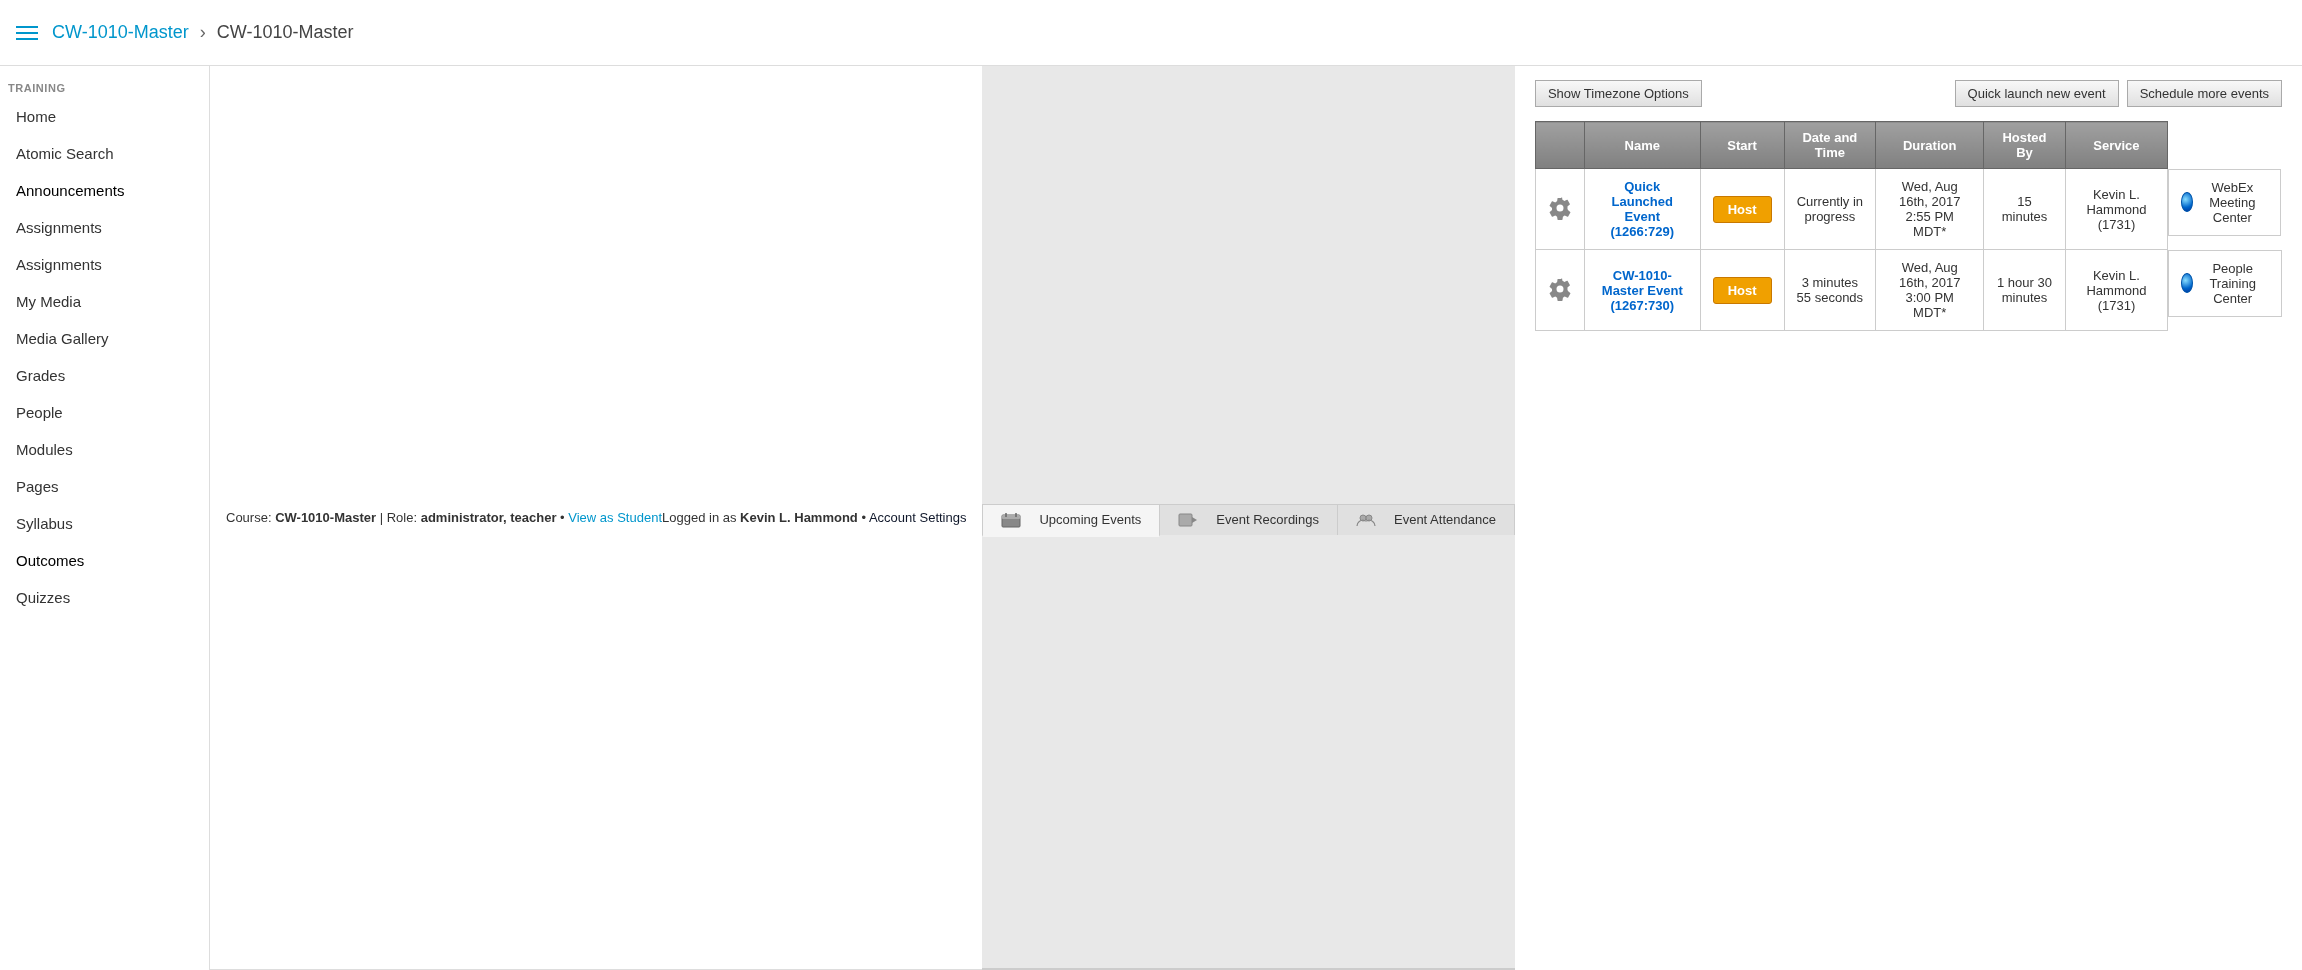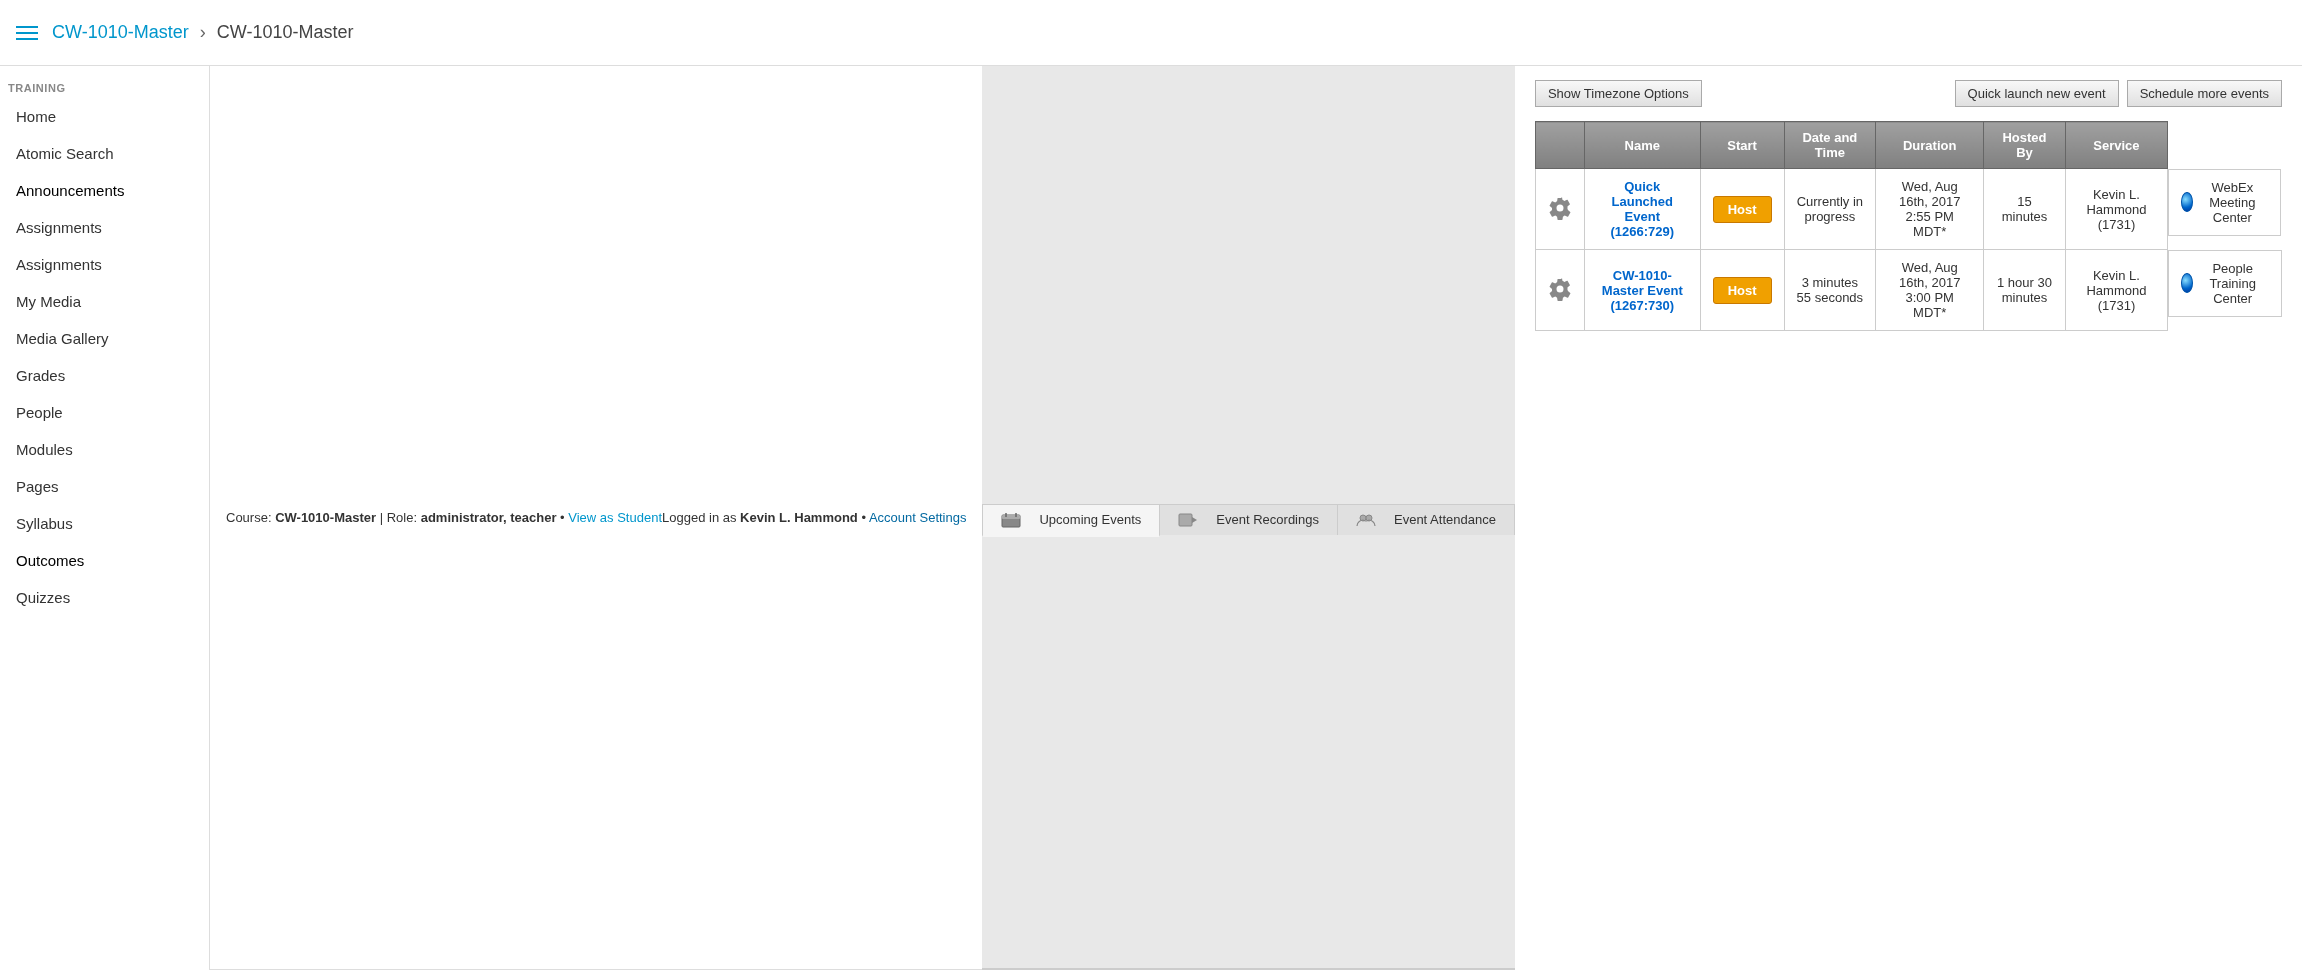--- a/index.html
+++ b/index.html
@@ -81,21 +81,21 @@
       justify-content: space-between;
       align-items: center;
       padding: 8px 16px;
       border-bottom: 1px solid #ddd;
       background: #fff;
       font-size: 13px;
     }
     .course-info { color: #333; }
     .view-as-student { color: #0096cc; text-decoration: none; cursor: pointer; }
     .logged-in-info { color: #333; }
-    .account-settings-link { color: #0369a1; text-decoration: none; cursor: pointer; }
+    .account-settings-link { color: #0f172a; text-decoration: none; cursor: pointer; }
 
     
     .tabs-bar {
       display: flex;
       align-items: center;
       padding: 4px 0 0 0;
       border-bottom: 2px solid #ccc;
       background: #e8e8e8;
     }
     .tab {

